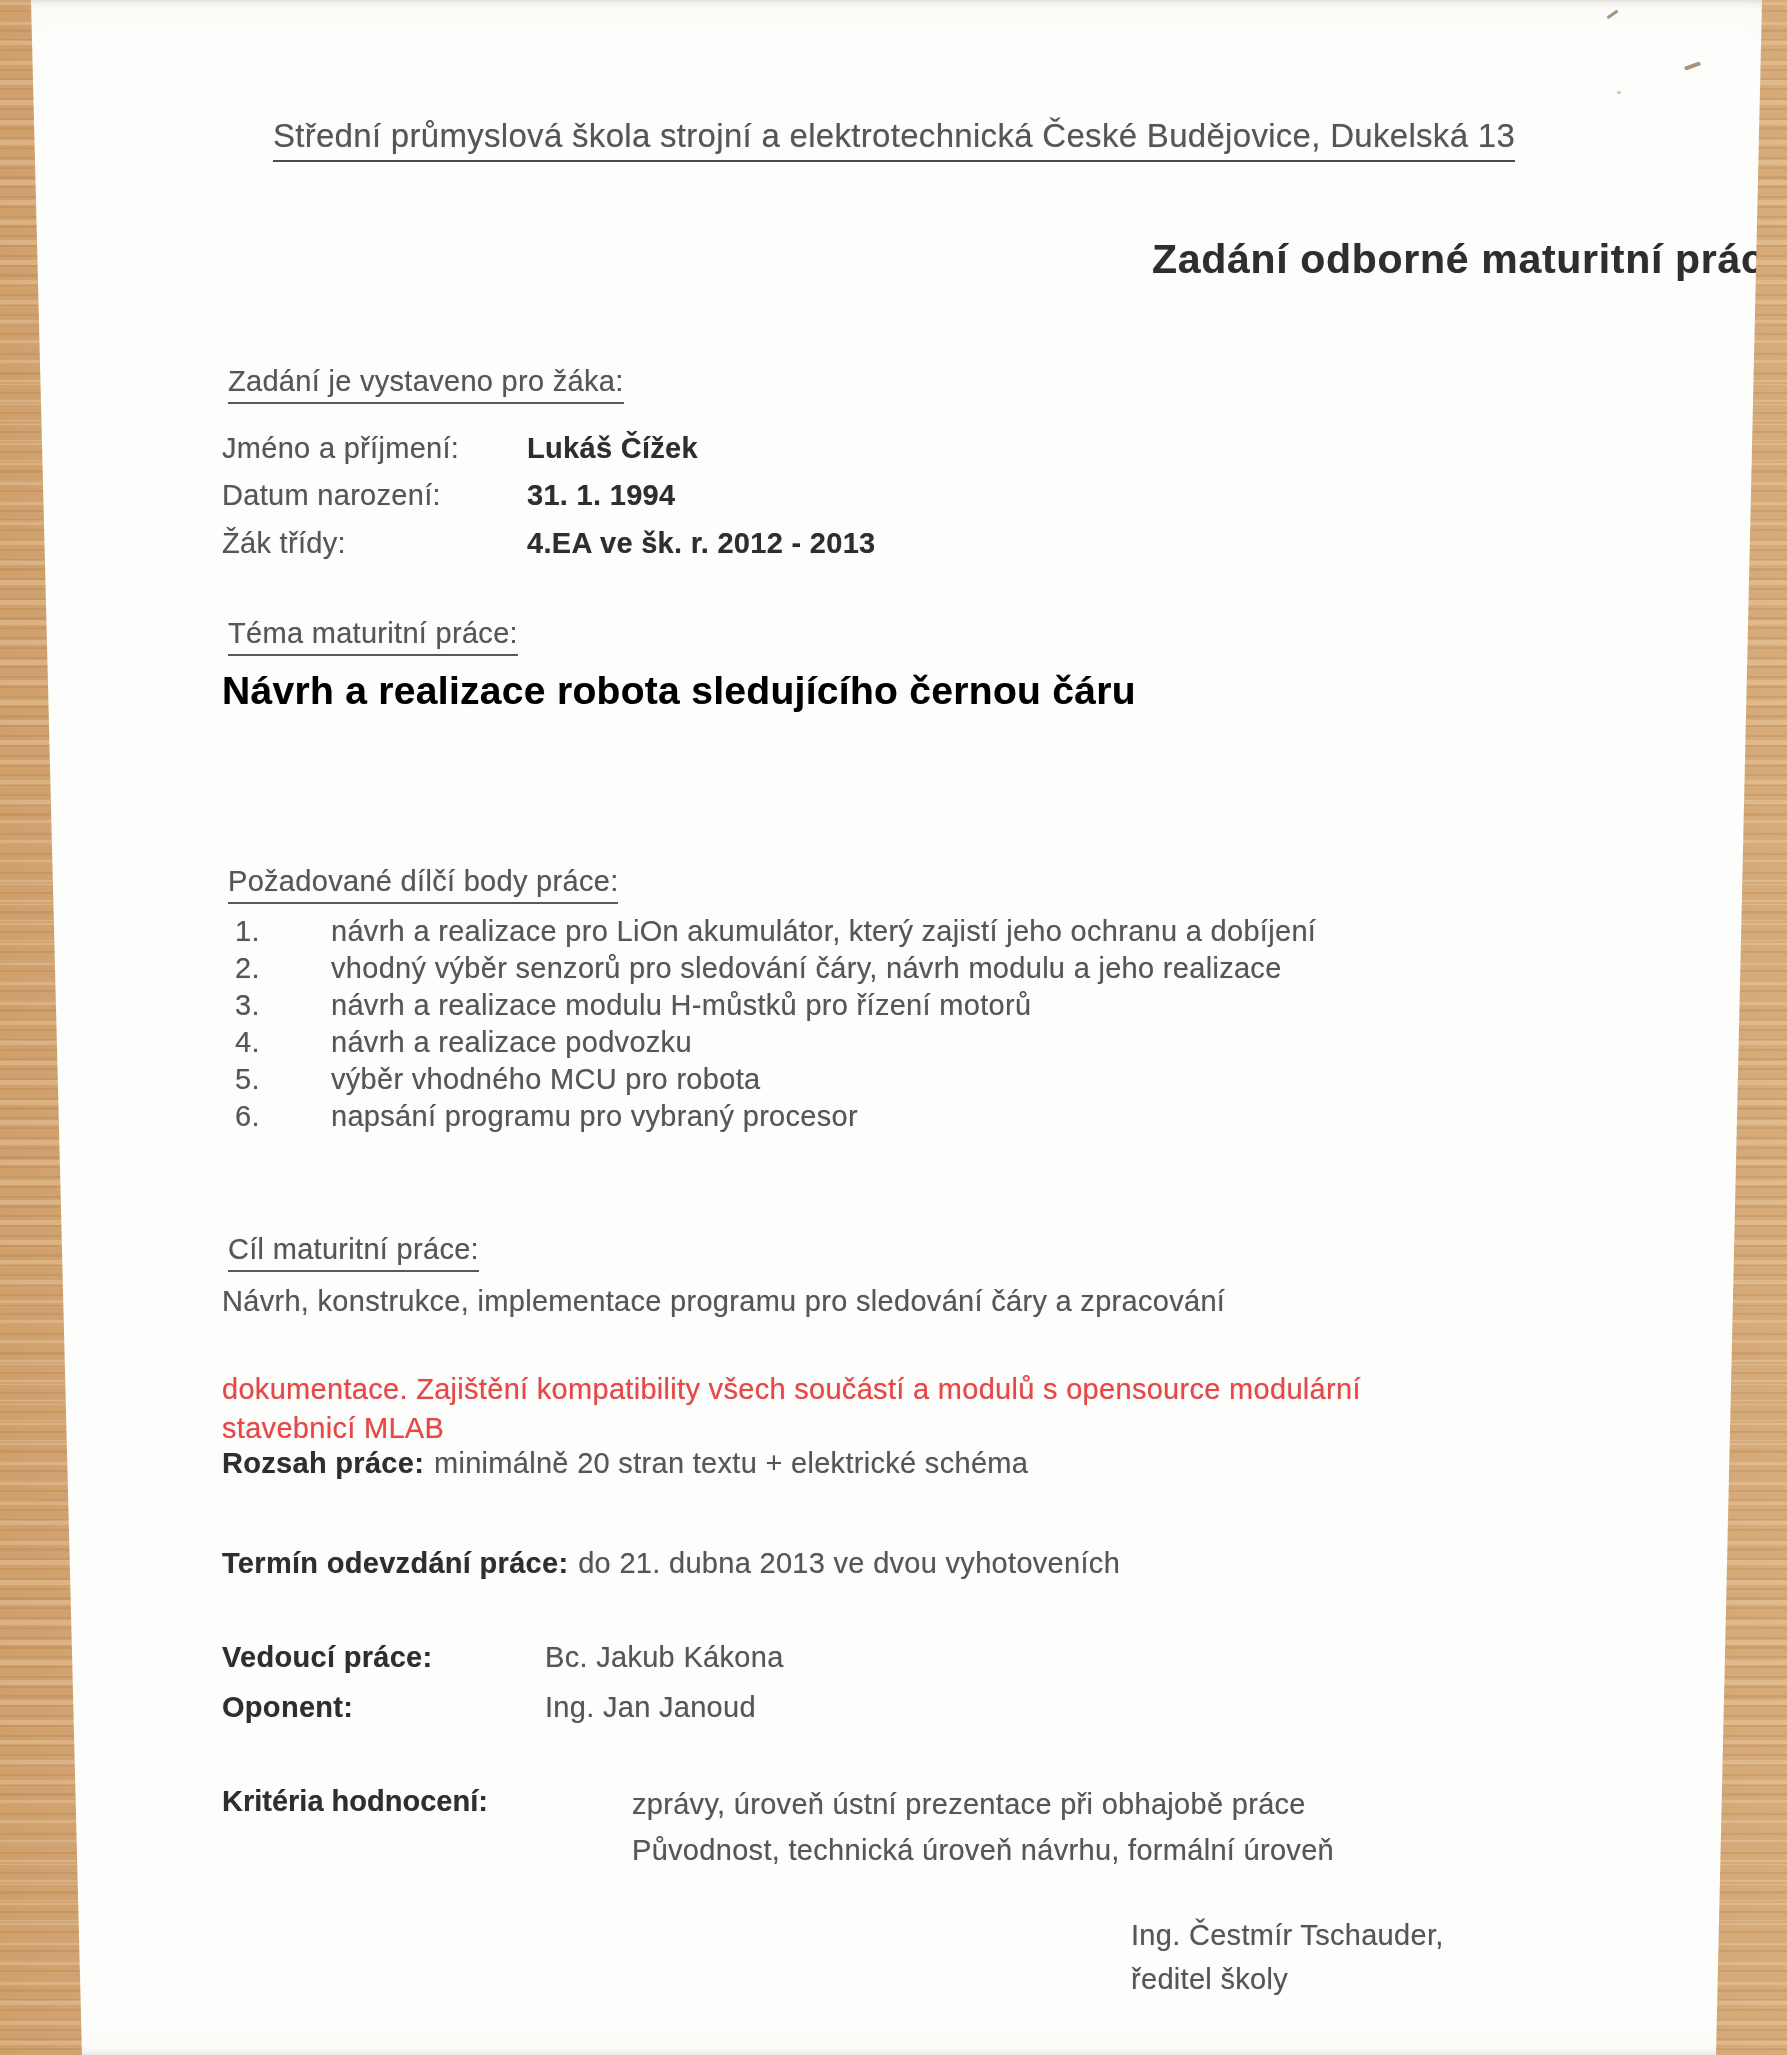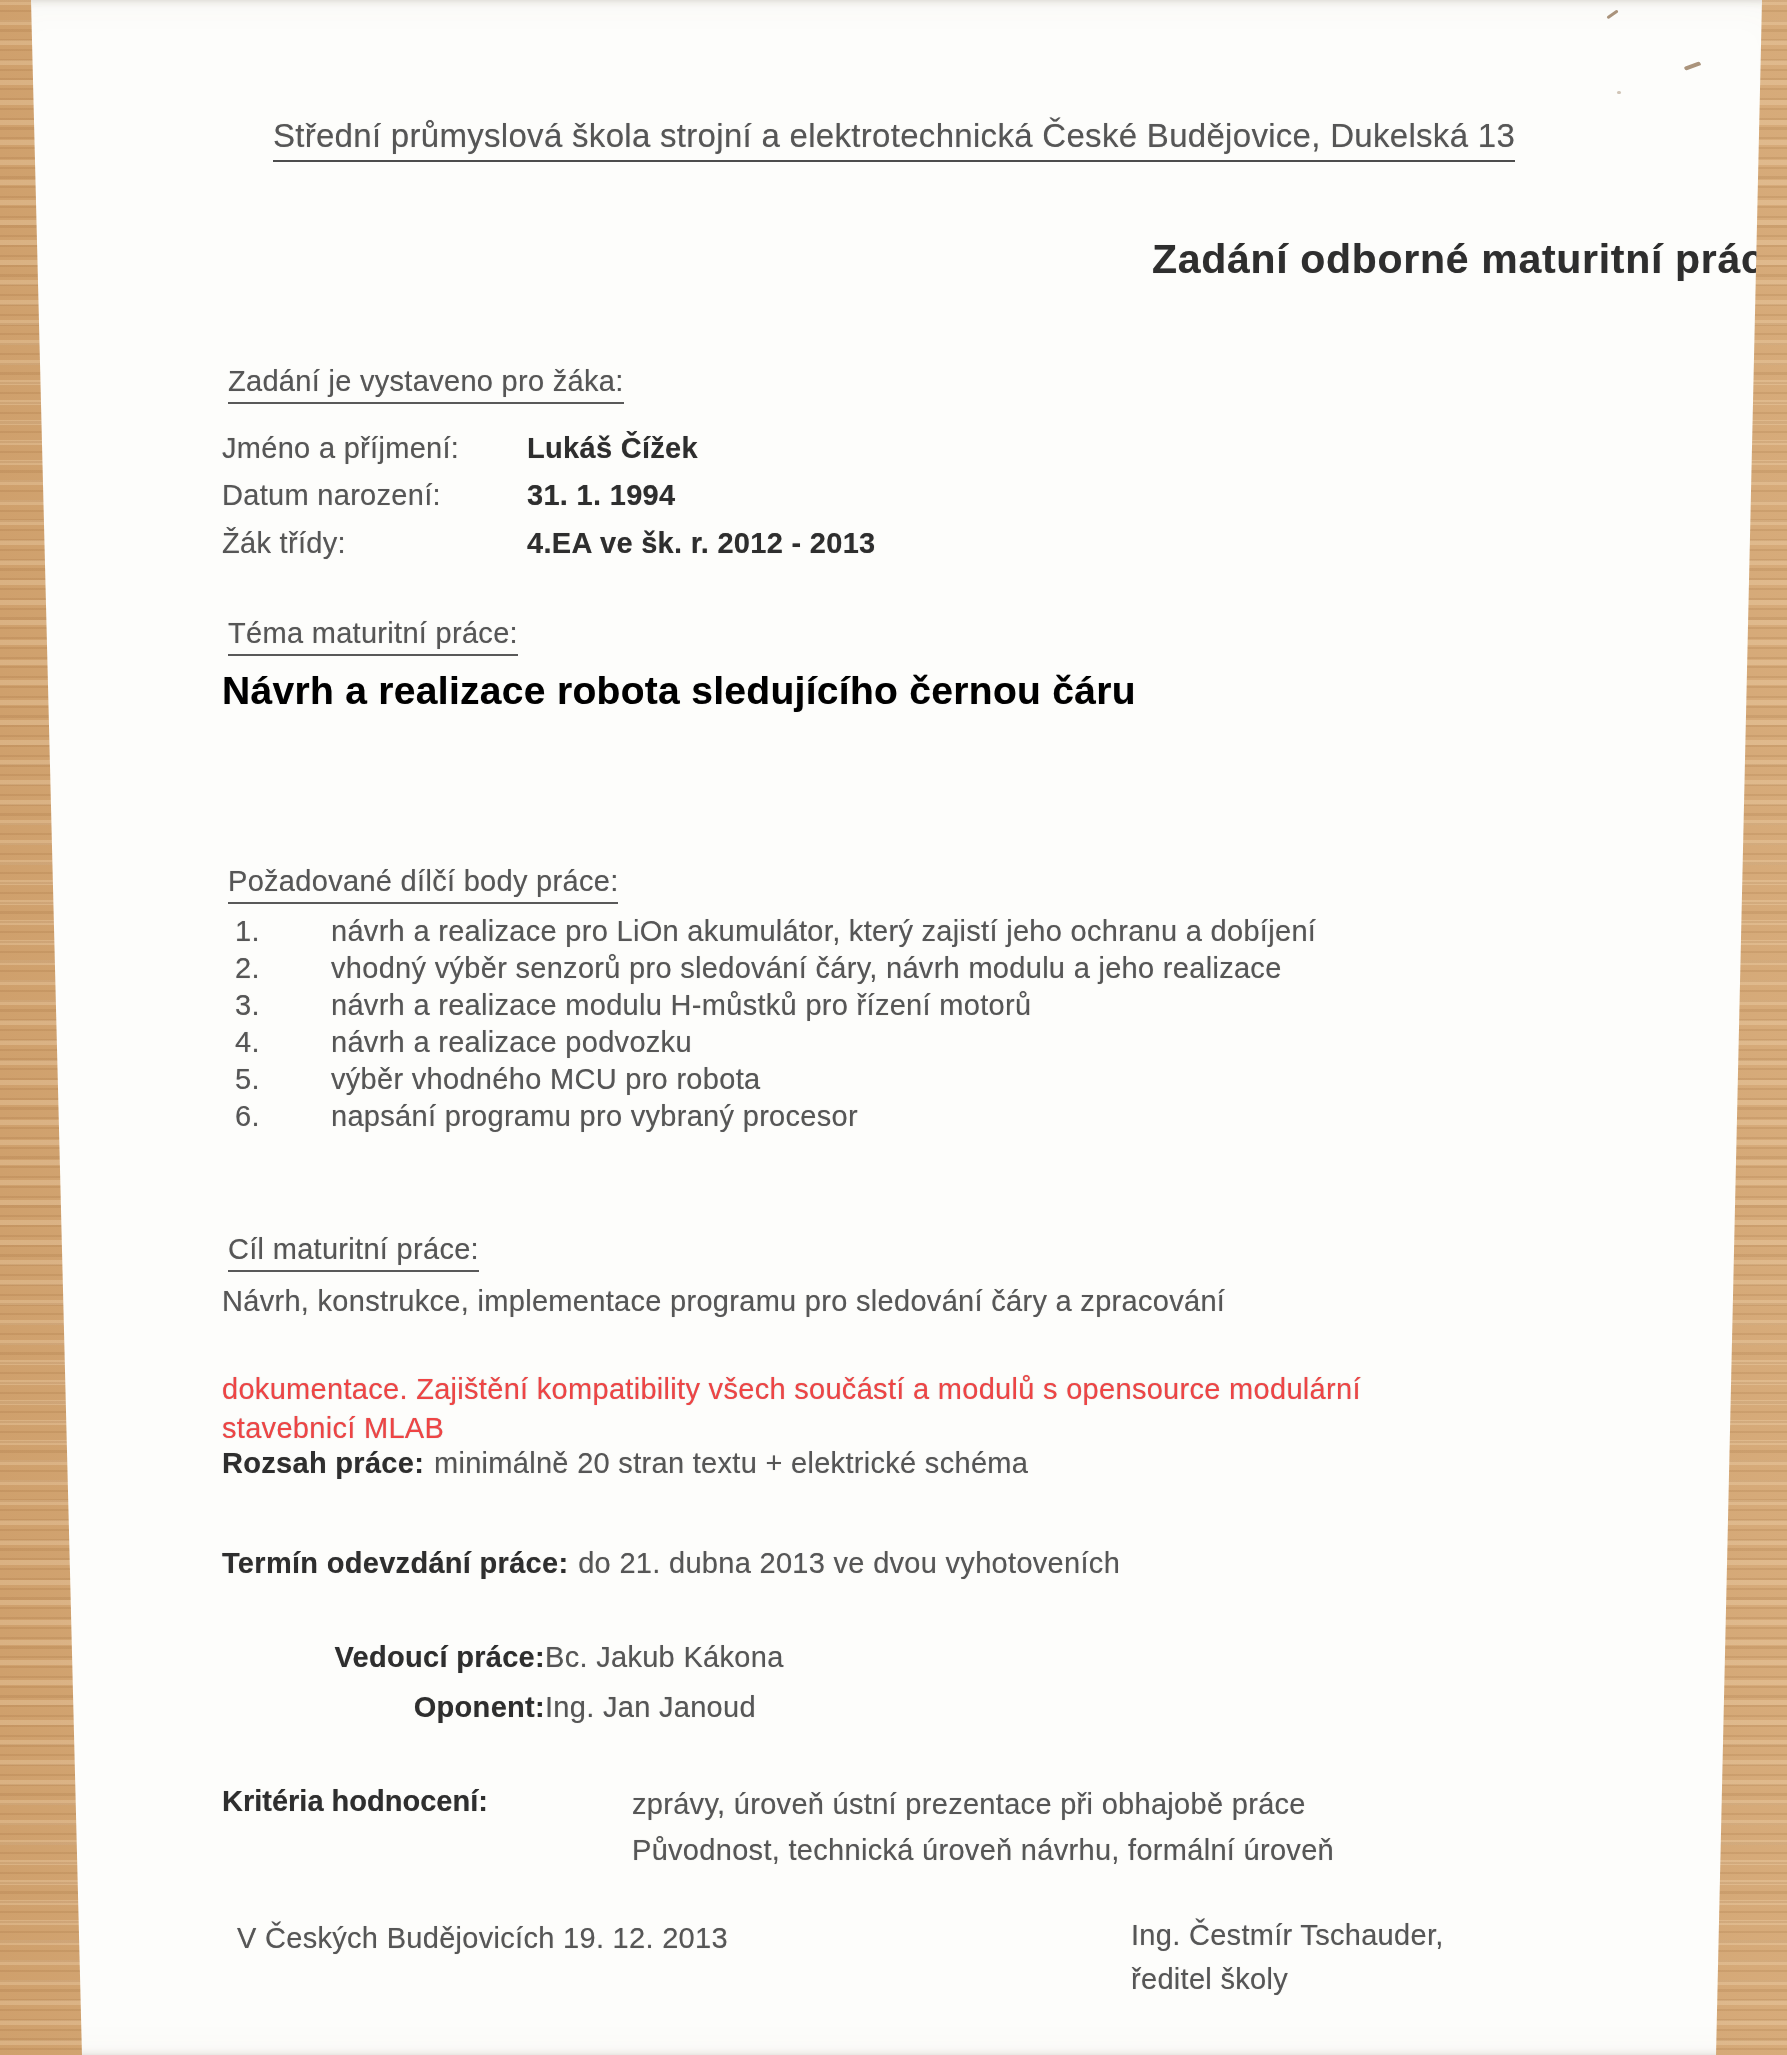--- a/index.html
+++ b/index.html
@@ -39,21 +39,21 @@
   .doc-title {
     top: 236px; left: 0; right: 0;
     margin: 0; text-align: right;
     font-size: 41px; letter-spacing: 0.7px;
   }
   .sec-heading { font-size: 29px; left: 222px; margin-left: 6px; }
   .sec-heading .u { border-bottom: 2.1px solid #595959; padding-bottom: 4.9px; }
 
   .row { left: 222px; font-size: 29px; }
   .row .lbl { display: inline-block; width: 305px; }
-  .row .lbl-wide { display: inline-block; width: 323px; text-align: right; }
+  .row .lbl-wide { display: inline-block; width: 323px; }
 
   .topic-title { left: 222px; font-size: 39px; letter-spacing: 0.3px; color: #000000; }
 
   .list-item { left: 235px; font-size: 29px; }
   .list-item .num { display: inline-block; width: 96px; }
 
   .goal-line { left: 222px; font-size: 29px; }
   .goal-faded { color: #ef4444; text-shadow: 0 0 1px rgba(120,120,120,0.6); margin-top: 48px; }
 
   .inline-field { left: 222px; font-size: 29px; }
@@ -147,20 +147,19 @@
   <div class="abs txt row" style="top:1691px">
     <span class="lbl-wide bold">Oponent:</span><span>Ing. Jan Janoud</span>
   </div>
 
   <div class="abs bold inline-field" style="top:1785px">Kritéria hodnocení:</div>
   <div class="abs txt criteria-val" style="top:1781px">
     <div>zprávy, úroveň ústní prezentace při obhajobě práce</div>
     <div>Původnost, technická úroveň návrhu, formální úroveň</div>
   </div>
 
-  <div class="abs txt footer-left" style="top:1922px">V Českých Budějovicích 19. 12. 2013</div>
   <div class="abs txt sig-block" style="top:1919px">
     <div>Ing. Čestmír Tschauder,</div>
     <div class="role">ředitel školy</div>
   </div>
 
 </div>
 
 
 </body></html>

